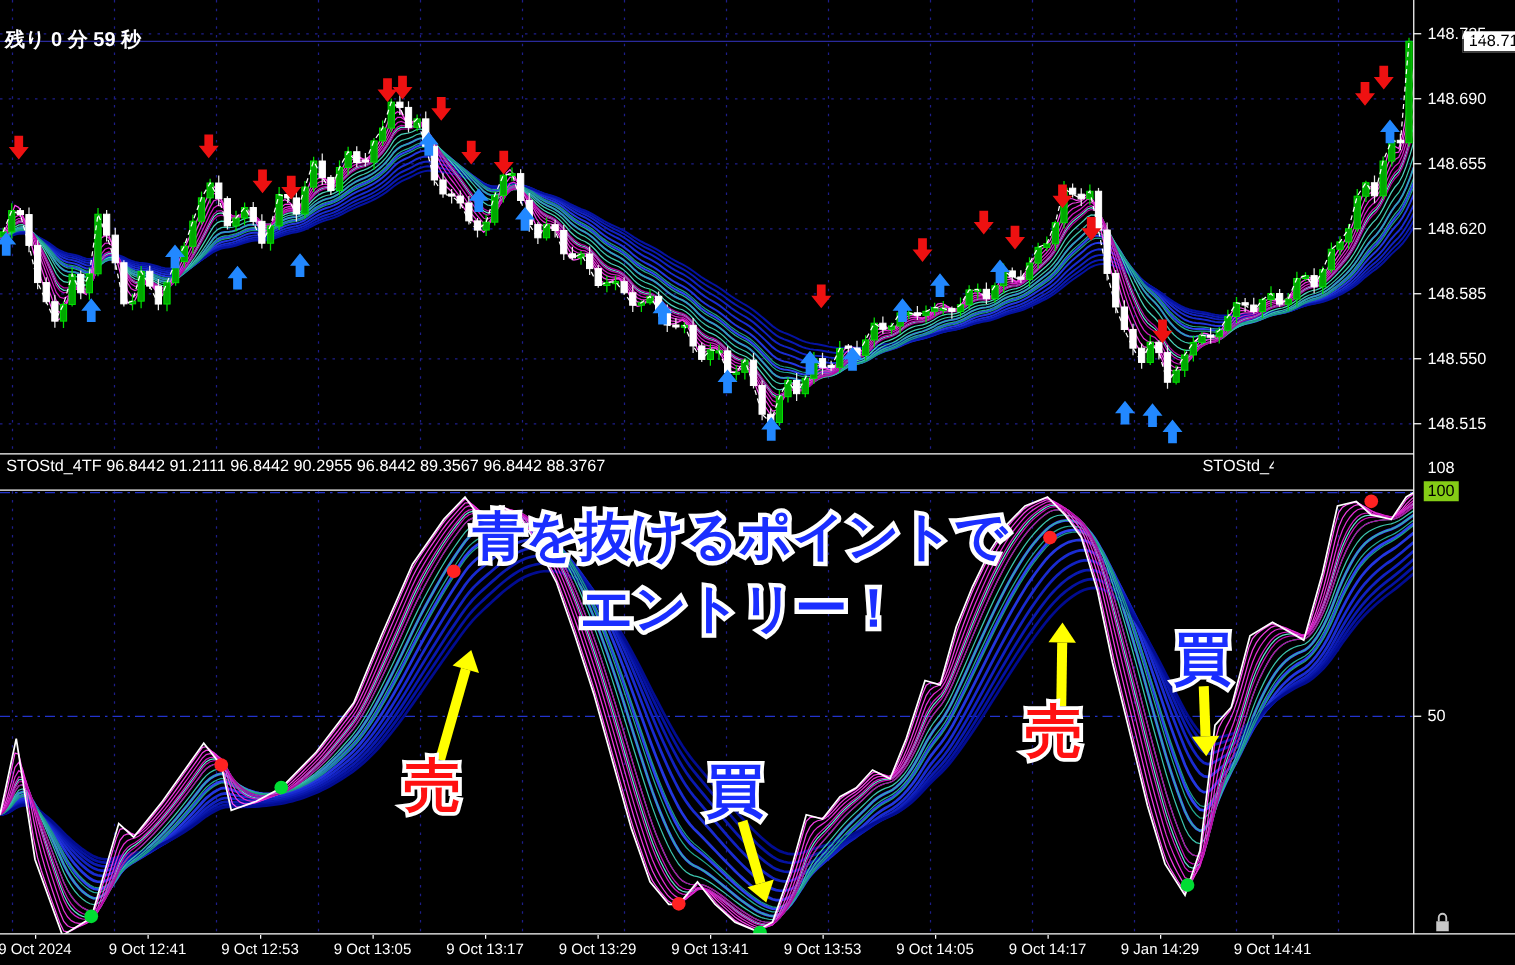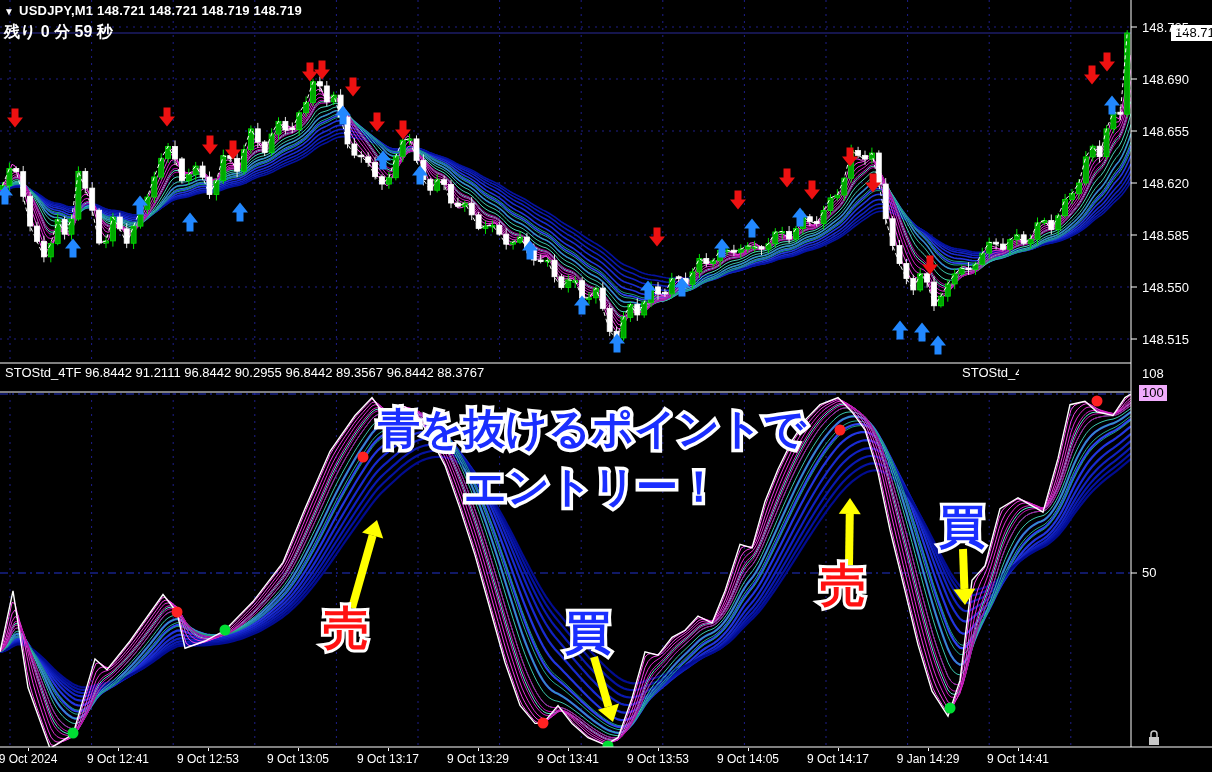--- a/index.html
+++ b/index.html
@@ -12,21 +12,21 @@
   .hdr2{position:absolute;left:4px;top:22px;color:#fff;font-size:16px;font-weight:bold;
         white-space:nowrap;}
   .strip{position:absolute;left:0;top:365px;width:1019px;height:16px;overflow:hidden;
          color:#fff;font-size:13px;white-space:nowrap;}
   .strip span{position:absolute;top:0;}
   .seg1{left:5px;} .seg2{left:482px;} .seg3{left:962px;}
   .paxis{position:absolute;left:1132px;top:0;width:80px;height:772px;color:#fff;font-size:13px;}
   .ptick{position:absolute;left:10px;transform:translateY(-50%);white-space:nowrap;}
   .pbox{position:absolute;left:2px;top:24px;background:#fff;color:#000;border:1px solid #000;
         font-size:13px;padding:0 4px 1px 4px;margin-left:36px;}
-  .sbox{position:absolute;left:7px;top:385px;background:#f0abfc;color:#000;font-size:13px;
+  .sbox{position:absolute;left:7px;top:385px;background:#84cc16;color:#000;font-size:13px;
         padding:0 3px 1px 3px;}
   .slbl108{position:absolute;left:10px;top:366px;font-size:13px;}
   .slbl50{position:absolute;left:10px;top:565px;font-size:13px;}
   .taxis{position:absolute;left:0;top:748px;width:1212px;height:24px;color:#fff;font-size:12px;}
   .tlabel{position:absolute;top:4px;transform:translateX(-50%);white-space:nowrap;}
   .ttick{position:absolute;top:0;width:1px;height:3px;background:#fff;}
 </style>
 </head>
 <body>
 
@@ -532,23 +532,20 @@
       <line x1="1131" y1="235" x2="1137" y2="235" stroke="#fff"></line>
       <line x1="1131" y1="287" x2="1137" y2="287" stroke="#fff"></line>
       <line x1="1131" y1="339" x2="1137" y2="339" stroke="#fff"></line>
       <line x1="1131" y1="573" x2="1137" y2="573" stroke="#fff"></line>
       <g>
         <rect x="1149" y="737" width="10" height="8" fill="#c8c8c8"></rect>
         <path d="M1151,737 v-3 a3,3 0 0 1 6,0 v3" fill="none" stroke="#c8c8c8" stroke-width="1.5"></path>
       </g>
     </svg>
 
-  <div class="hdr1">
-    <span class="tri">▼</span><span>USDJPY,M1  148.721 148.721 148.719 148.719</span>
-  </div>
   <div class="hdr2">残り 0 分 59 秒</div>
 
   <div class="strip">
     <span class="seg1">STOStd_4TF 96.8442 91.2111 96.8442 90.2955 96.8442 89.3567 96.8442 88.3767</span>
     <span class="seg3">STOStd_4TF 97.0944 96.2118 96</span>
   </div>
 
   <div class="paxis">
     <div class="pbox">148.719</div>
     <div class="slbl108">108</div>

